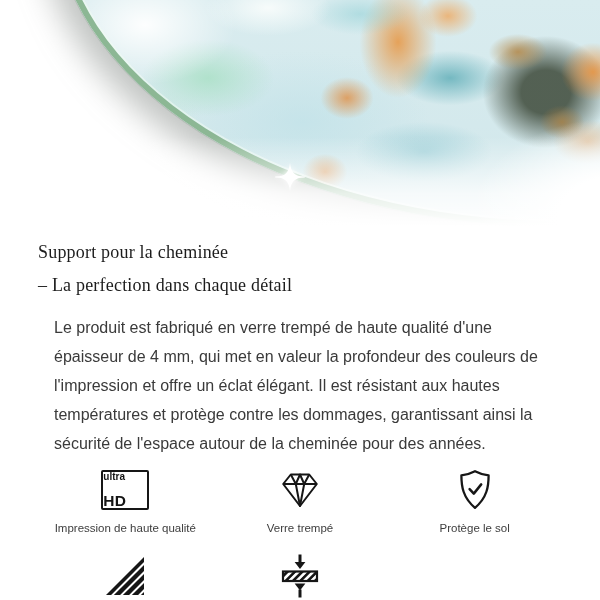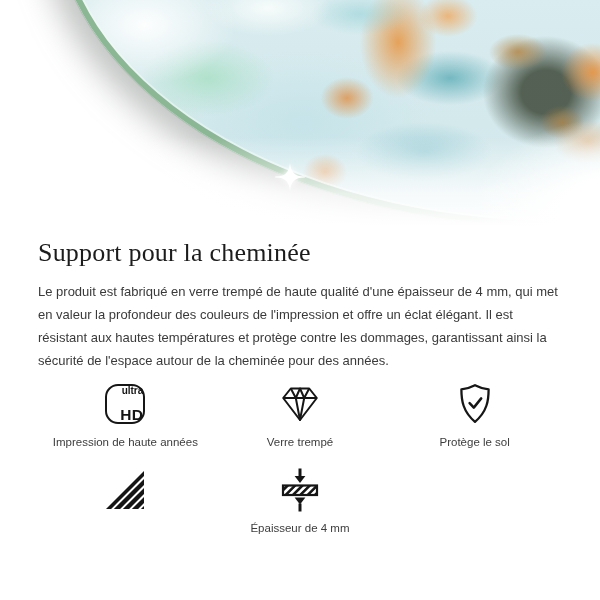--- a/index.html
+++ b/index.html
@@ -58,41 +58,41 @@
   .sparkle {
     position:absolute; left:275px; top:162px; width:30px; height:30px;
     filter:drop-shadow(0 0 3px rgba(255,255,255,.95));
     pointer-events:none;
   }
 
   
   .content { padding:0 38px; }
   h1.title {
     margin:0; font-family:"Liberation Serif", serif; font-weight:400;
-    font-size:26px; line-height:33px; color:#1c1c1c; letter-spacing:.2px;
+    font-size:18px; line-height:33px; color:#1c1c1c; letter-spacing:.2px;
   }
   p.desc {
-    margin:11px 0 0 0; max-width:528px;
-    font-size:13px; line-height:23px; color:#3a3a3a;
+    margin:11px 0 0 16px; max-width:528px;
+    font-size:16px; line-height:29px; color:#3a3a3a;
   }
 
   
   .features {
     margin-top:8px;
     display:grid; grid-template-columns:1fr 1fr 1fr; row-gap:18px;
   }
   .feature { text-align:center; }
   .icon-box { height:48px; display:flex; align-items:center; justify-content:center; }
   .feature-label { margin-top:8px; font-size:11.5px; color:#3d3d3d; }
   .icon-box svg { display:block; }
 
   .uhd {
-    width:40px; height:40px; box-sizing:border-box;
-    border:2.4px solid #161616; border-radius:13px;
-    display:flex; flex-direction:column; align-items:flex-end; justify-content:center;
+    width:48px; height:40px; box-sizing:border-box;
+    border:2.4px solid #161616; border-radius:2px;
+    display:flex; flex-direction:column; align-items:flex-start; justify-content:center;
     color:#141414;
   }
   .uhd-top    { font-size:10px;   font-weight:600; line-height:1; }
   .uhd-bottom { font-size:15.5px; font-weight:800; line-height:1; margin-top:11px; letter-spacing:.3px; }
 </style>
 </head>
 <body>
 
 <div class="page">
 
@@ -105,35 +105,36 @@
     <div class="hero-fade"></div>
     <svg class="sparkle" viewBox="0 0 32 32">
       <rect x="0" y="15.3" width="32" height="1.4" rx=".7" fill="#ffffff" opacity=".75"></rect>
       <path d="M16 1 C17 11 21 15 31 16 C21 17 17 21 16 31 C15 21 11 17 1 16 C11 15 15 11 16 1 Z" fill="#ffffff"></path>
     </svg>
   </section>
 
   <section class="content">
     <h1 class="title">
       <span>Support pour la cheminée</span><br>
+      <span>– La perfection dans chaque détail</span>
     </h1>
 
     <p class="desc">Le produit est fabriqué en verre trempé de haute qualité d'une épaisseur de 4 mm, qui met en valeur la profondeur des couleurs de l'impression et offre un éclat élégant. Il est résistant aux hautes températures et protège contre les dommages, garantissant ainsi la sécurité de l'espace autour de la cheminée pour des années.</p>
 
     <div class="features">
 
 
       <div class="feature">
         <div class="icon-box">
           <div class="uhd">
             <span class="uhd-top">ultra</span>
             <span class="uhd-bottom">HD</span>
           </div>
         </div>
-        <div class="feature-label">Impression de haute années</div>
+        <div class="feature-label">Impression de haute qualité</div>
       </div>
 
       <div class="feature">
         <div class="icon-box">
           <svg width="48" height="48" viewBox="0 0 48 48" fill="none" stroke="#161616" stroke-width="2" stroke-linejoin="round">
             <path d="M14.8 8.5 H33.2 L40.8 18 L24 40 L7.2 18 Z"></path>
             <path d="M7.2 18 H40.8 M14.8 8.5 L19.8 18 L24 8.5 L28.2 18 L33.2 8.5 M19.8 18 L24 40 L28.2 18"></path>
           </svg>
         </div>
         <div class="feature-label">Verre trempé</div>

